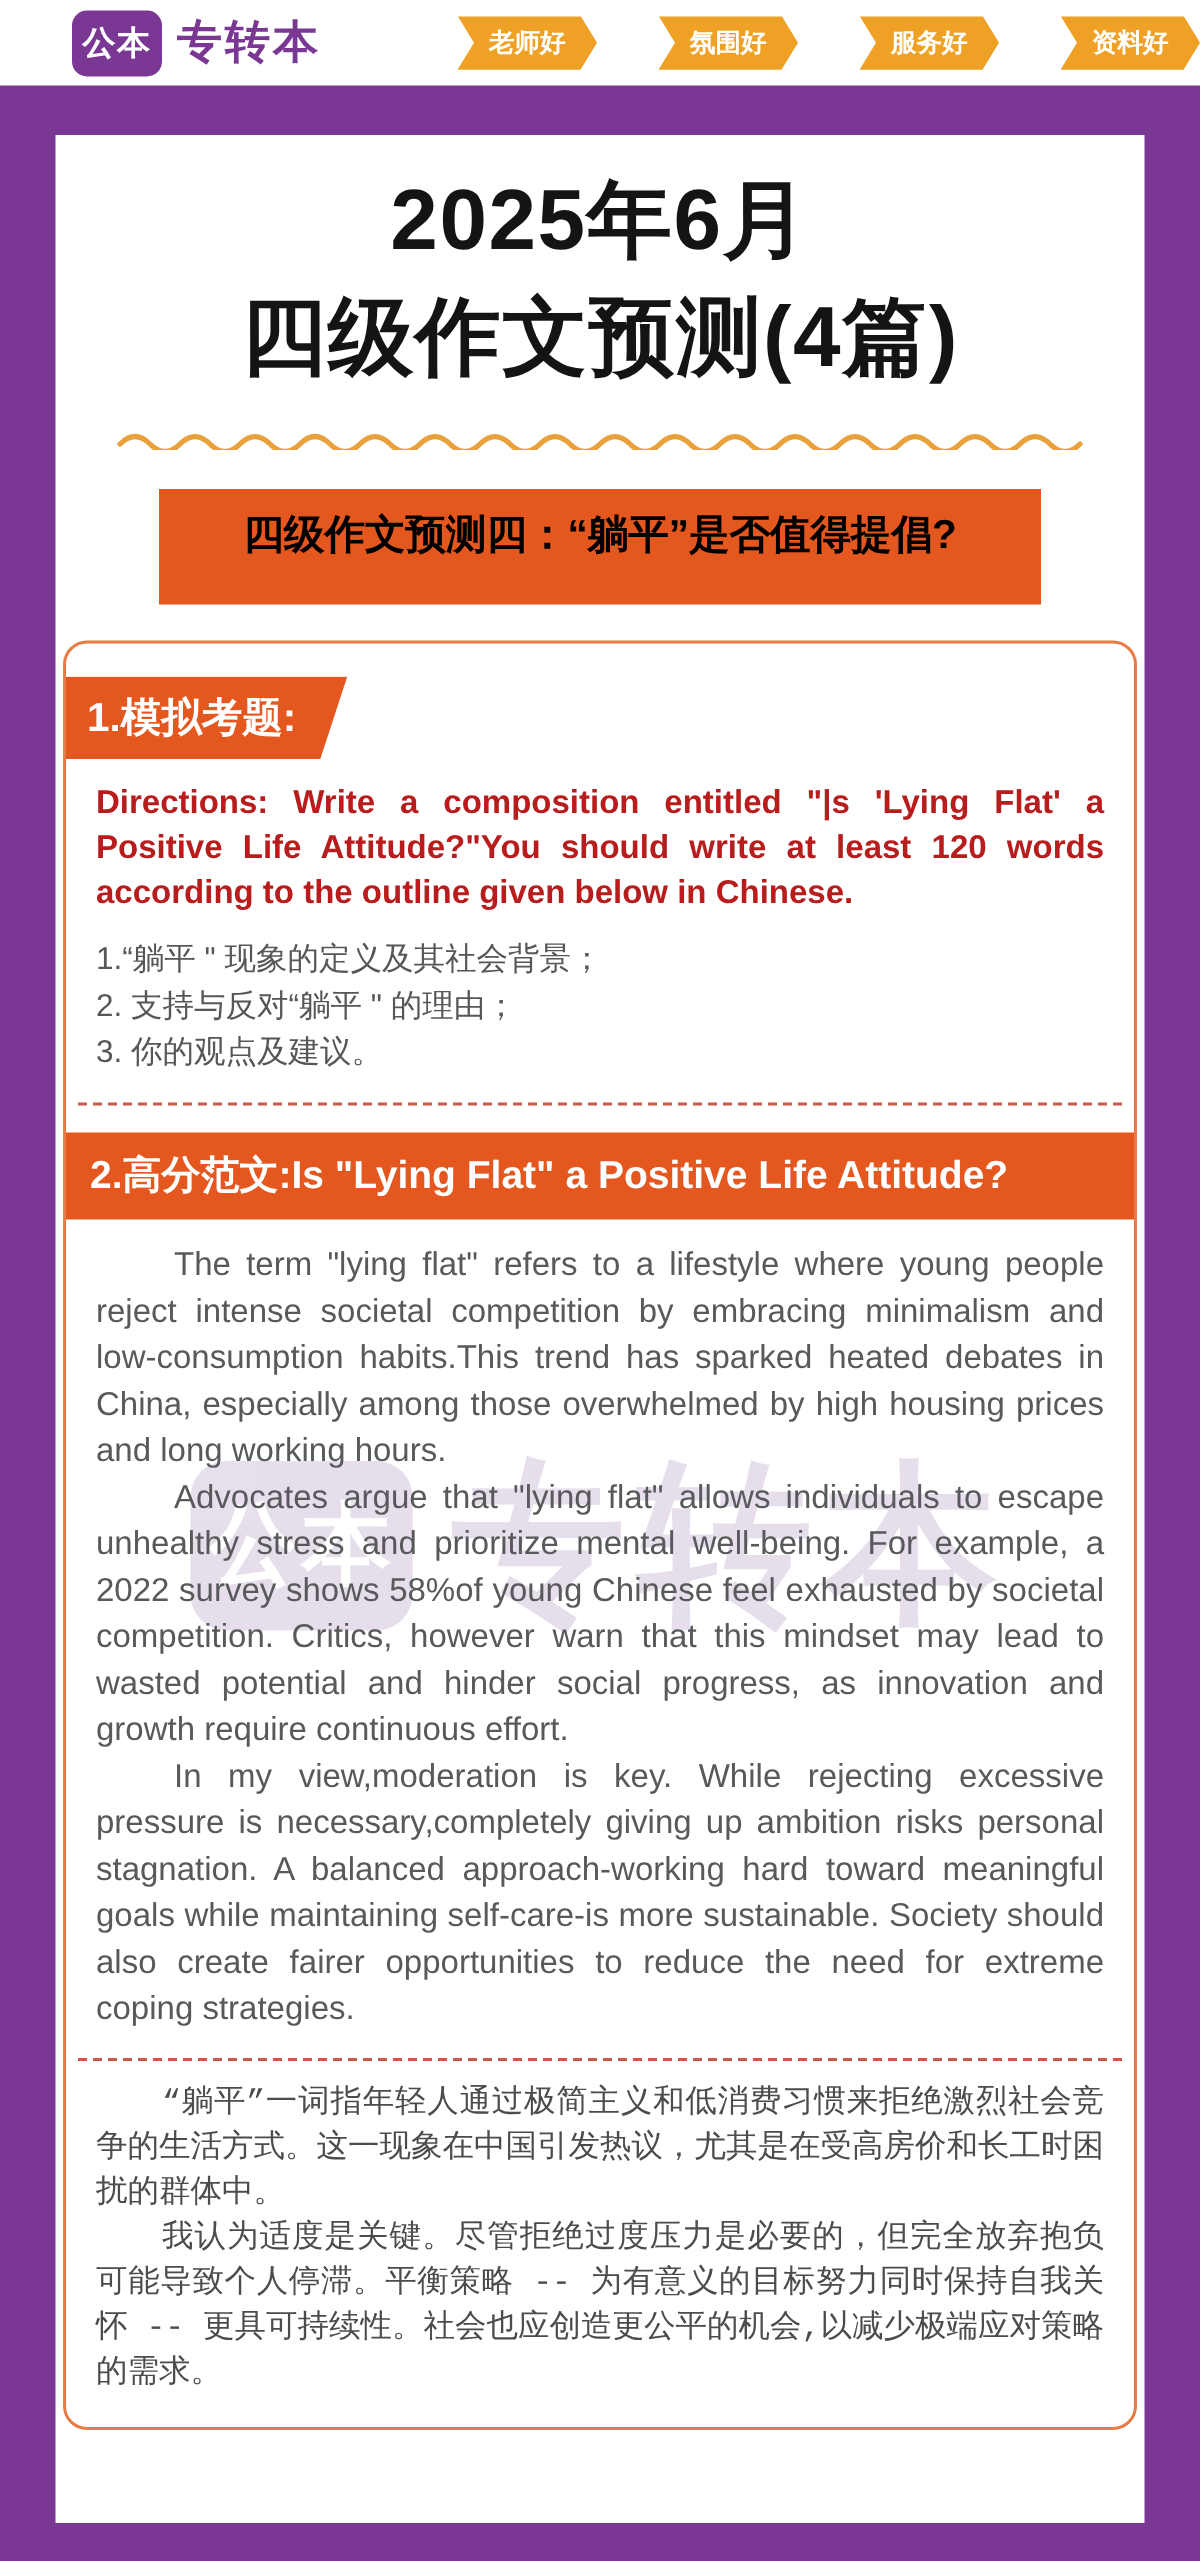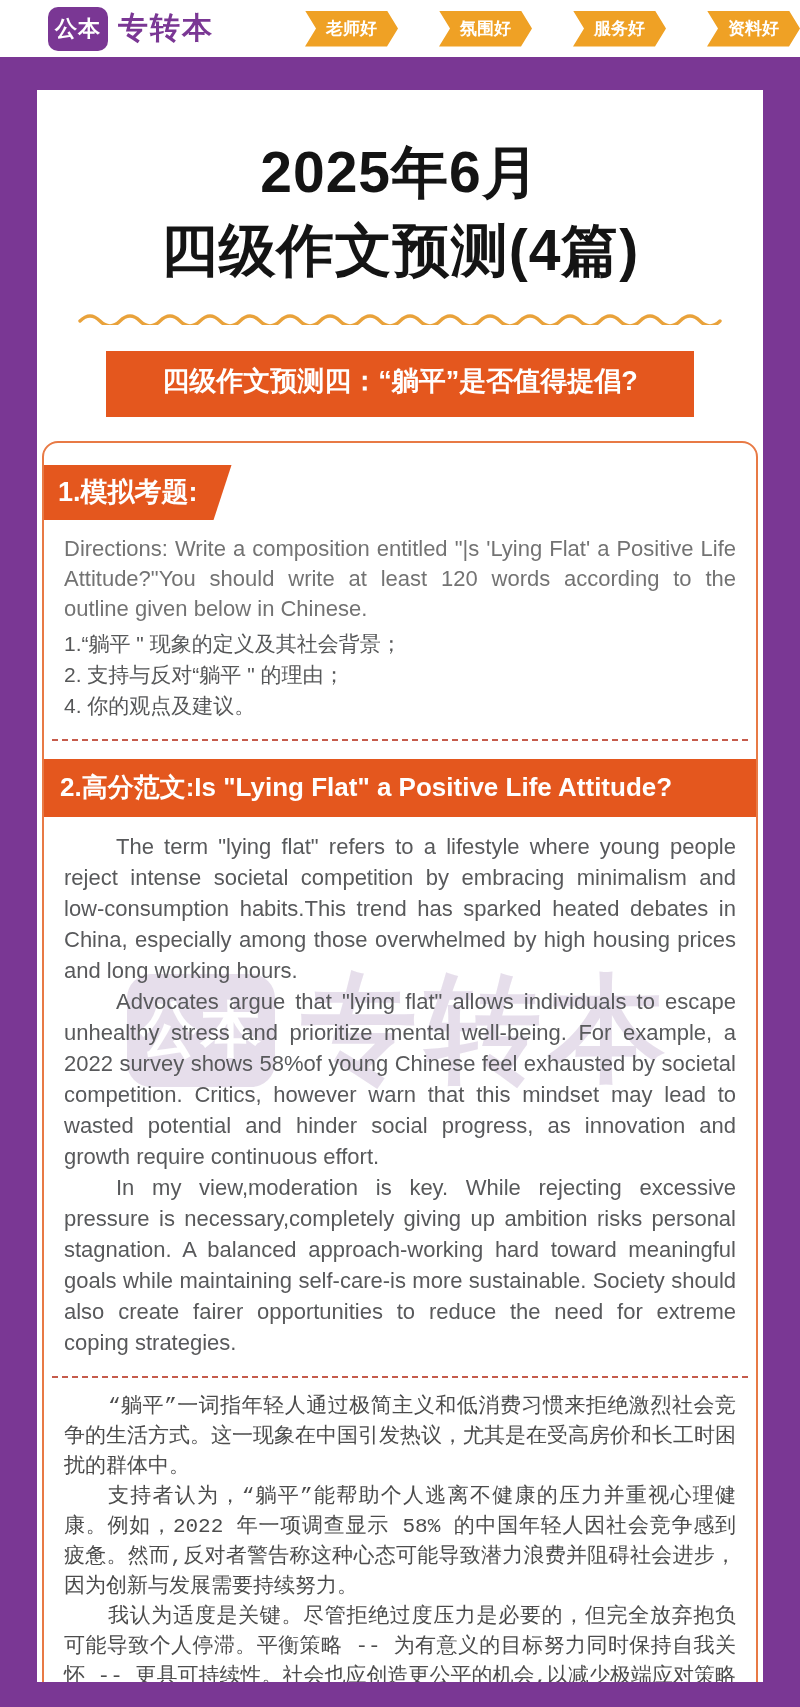--- a/index.html
+++ b/index.html
@@ -27,48 +27,48 @@
     display:flex; align-items:center; justify-content:center;
     width:93px; margin-left:5px;
     clip-path:polygon(0 0, calc(100% - 11px) 0, 100% 50%, calc(100% - 11px) 100%, 0 100%, 11px 50%);
   }
   
   .page { padding:33px 37px 25px; }
   .panel { background:#ffffff; position:relative; height:1592px; overflow:hidden; }
 
   .main-title {
     text-align:center; font-weight:900; color:#141414;
-    font-size:57px; line-height:1.36; margin-top:44px; letter-spacing:1px;
+    font-size:57px; line-height:1.36; margin-top:19px; letter-spacing:1px;
   }
   .wave { display:block; margin:20px auto 0; }
 
   .banner {
     width:588px; margin:26px auto 0;
-    background:#e4571e; color:#ffffff; font-weight:bold;
-    font-size:27px; text-align:center; padding:12px 0 18px;
+    background:#e4571e; color:#000000; font-weight:bold;
+    font-size:27px; text-align:center; padding:12px 0 29px;
   }
 
   .card {
     margin:24px 5px 0; border:2px solid #e87a45; border-radius:16px;
     padding:0 18px 20px; position:relative; z-index:1; background:transparent;
     overflow:hidden;
   }
   .flag {
     display:inline-block; background:#e4571e; color:#ffffff; font-weight:bold;
     font-size:27px; padding:9px 34px 10px 16px;
     clip-path:polygon(0 0, 100% 0, calc(100% - 18px) 100%, 0 100%);
     margin:22px 0 0 -20px;
   }
   .bar2 {
     background:#e4571e; color:#fff; font-weight:bold; font-size:26px;
     padding:11px 18px 12px; margin:18px -20px 0;
   }
   .directions {
-    color:#737373; font-size:22px; line-height:30px;
-    margin:14px 2px 4px; text-align:justify;
+    color:#b91c1c; font-size:22px; line-height:30px;
+    margin:14px 2px 14px; text-align:justify;font-weight:bold;
   }
   .outline-item { color:#565758; font-size:21px; line-height:31px; margin:0 2px; }
   .dashed { border:none; border-top:2px dashed #c65b4b; margin:18px -10px 0; }
 
   .essay p {
     color:#58595b; font-size:22px; line-height:31px; text-align:justify;
     text-indent:52px; margin:0 2px;
   }
   .essay p:first-child { margin-top:14px; }
 
@@ -125,35 +125,34 @@
 
     <div class="banner">四级作文预测四：“躺平”是否值得提倡?</div>
 
     <div class="card">
 
       <div class="flag">1.模拟考题:</div>
       <p class="directions">Directions: Write a composition entitled "|s 'Lying Flat' a Positive Life Attitude?"You should write at least 120 words according to the outline given below in Chinese.</p>
       <div>
         <div class="outline-item">1.“躺平 " 现象的定义及其社会背景；</div>
         <div class="outline-item">2. 支持与反对“躺平 " 的理由；</div>
-        <div class="outline-item">4. 你的观点及建议。</div>
+        <div class="outline-item">3. 你的观点及建议。</div>
       </div>
 
       <hr class="dashed">
 
       <div class="bar2">2.高分范文:Is "Lying Flat" a Positive Life Attitude?</div>
       <div class="essay">
         <p>The term "lying flat" refers to a lifestyle where young people reject intense societal competition by embracing minimalism and low-consumption habits.This trend has sparked heated debates in China, especially among those overwhelmed by high housing prices and long working hours.</p>
         <p>Advocates argue that "lying flat" allows individuals to escape unhealthy stress and prioritize mental well-being. For example, a 2022 survey shows 58%of young Chinese feel exhausted by societal competition. Critics, however warn that this mindset may lead to wasted potential and hinder social progress, as innovation and growth require continuous effort.</p>
         <p>In my view,moderation is key. While rejecting excessive pressure is necessary,completely giving up ambition risks personal stagnation. A balanced approach-working hard toward meaningful goals while maintaining self-care-is more sustainable. Society should also create fairer opportunities to reduce the need for extreme coping strategies.</p>
       </div>
 
       <hr class="dashed">
 
       <div class="cn">
         <p>“躺平”一词指年轻人通过极简主义和低消费习惯来拒绝激烈社会竞争的生活方式。这一现象在中国引发热议，尤其是在受高房价和长工时困扰的群体中。</p>
-        <p>支持者认为，“躺平”能帮助个人逃离不健康的压力并重视心理健康。例如，2022 年一项调查显示 58% 的中国年轻人因社会竞争感到疲惫。然而,反对者警告称这种心态可能导致潜力浪费并阻碍社会进步，因为创新与发展需要持续努力。</p>
         <p>我认为适度是关键。尽管拒绝过度压力是必要的，但完全放弃抱负可能导致个人停滞。平衡策略 -- 为有意义的目标努力同时保持自我关怀 -- 更具可持续性。社会也应创造更公平的机会,以减少极端应对策略的需求。</p>
       </div>
 
     </div>
   </div>
 </div>
 
 </body></html>

